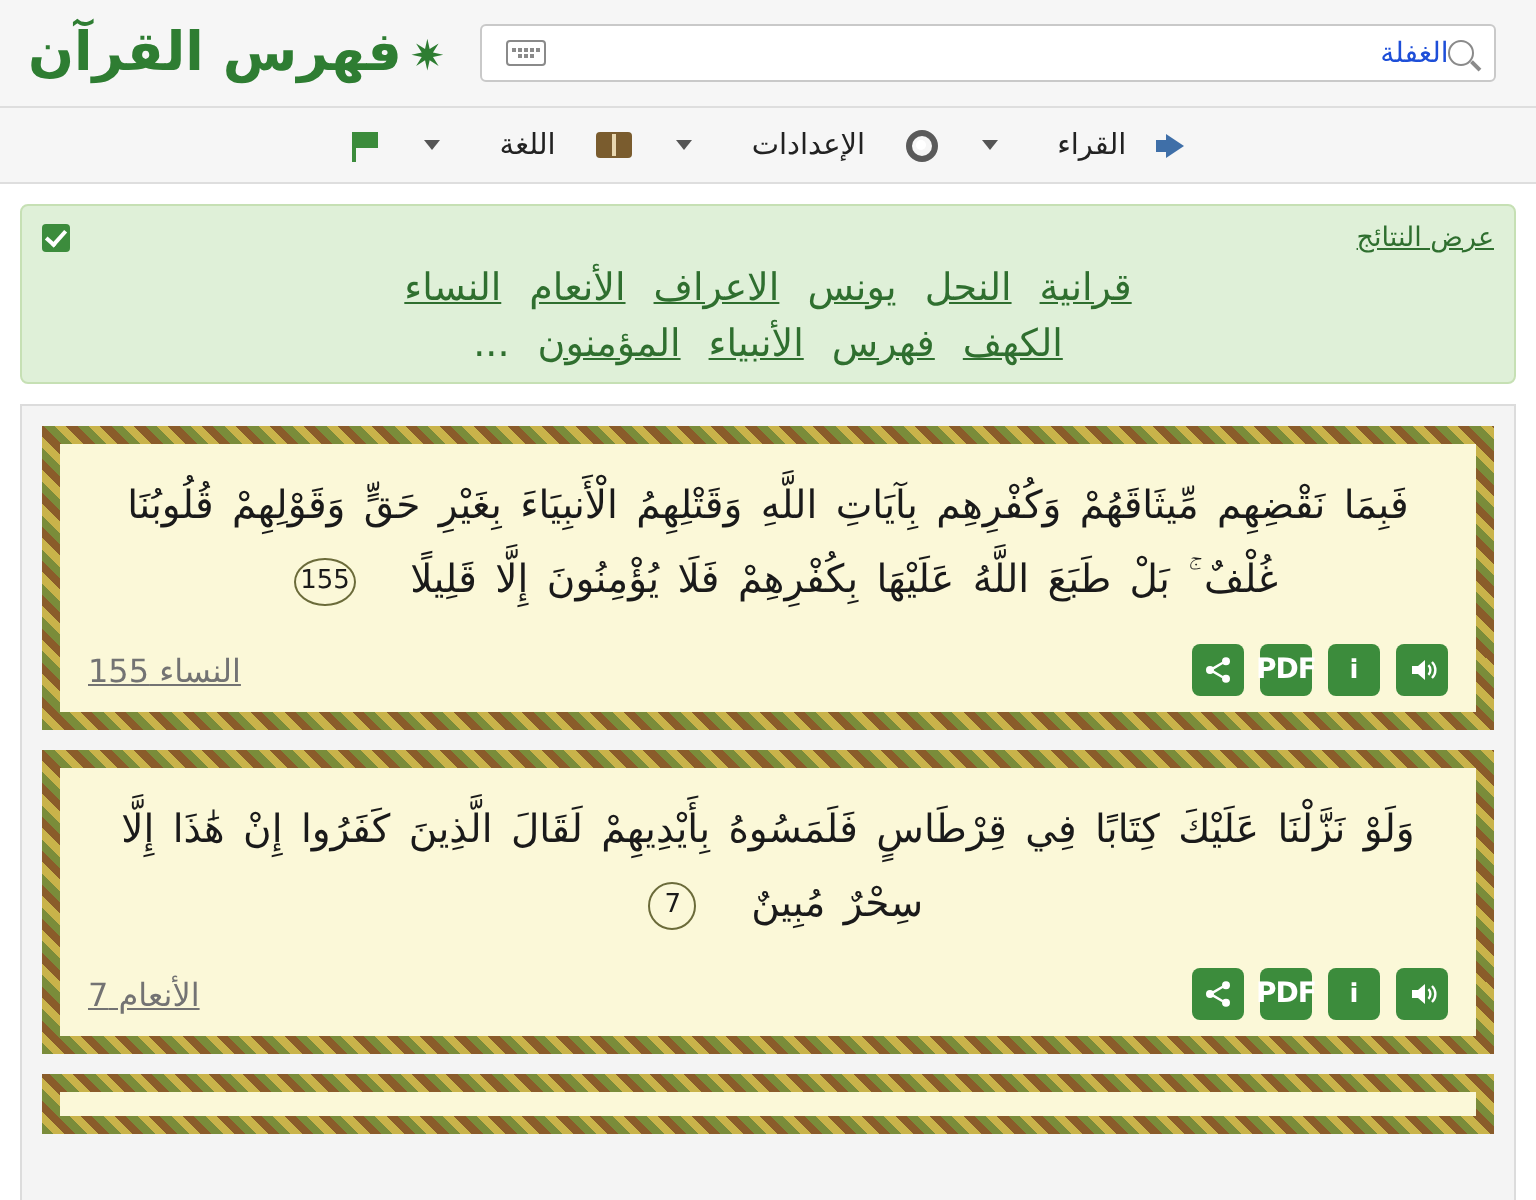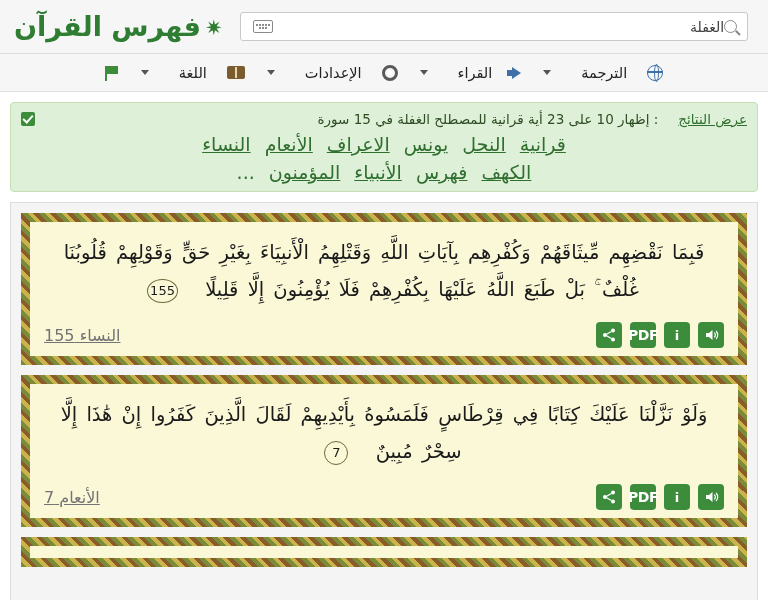--- a/index.html
+++ b/index.html
@@ -50,21 +50,21 @@
     border: 1px solid #c9c9c9;
     border-radius: 3px;
     display: flex;
     align-items: center;
     padding: 0 8px;
     direction: rtl;
   }
   .searchbox .qtext {
     flex: 1;
     font-size: 14px;
-    color: #404040;
+    color: #1d4ed8;
     text-align: right;
     padding-left: 6px;
   }
   .kbd-icon {
     width: 20px; height: 13px;
     border: 1px solid #8a8a8a;
     border-radius: 2px;
     display: flex;
     flex-wrap: wrap;
     align-content: center;
@@ -326,25 +326,20 @@
     </div>
   </div>
   <div class="brand">
     <span class="star">✷</span>
     <span>فهرس القرآن</span>
   </div>
 </div>
 
 <div class="menubar">
 
-  <div class="menu-item">
-    <span class="ic globe"></span>
-    <span>الترجمة</span>
-    <span class="caret"></span>
-  </div>
 
   <div class="menu-item">
     <span class="ic speaker"></span>
     <span>القراء</span>
     <span class="caret"></span>
   </div>
 
   <div class="menu-item">
     <span class="ic gear"></span>
     <span>الإعدادات</span>
@@ -358,21 +353,20 @@
   </div>
 
   <div class="menu-item">
     <span class="ic flag"></span>
   </div>
 </div>
 
 <div class="banner">
   <div class="banner-line1">
     <a class="banner-link">عرض النتائج</a>
-    <span>: إظهار 10 على 23 أية قرانية للمصطلح الغفلة في 15 سورة</span>
     <span class="chk"></span>
   </div>
   <div class="surah-links">
     <a>قرانية</a>
     <a>النحل</a>
     <a>يونس</a>
     <a>الاعراف</a>
     <a>الأنعام</a>
     <a>النساء</a>
   </div>

